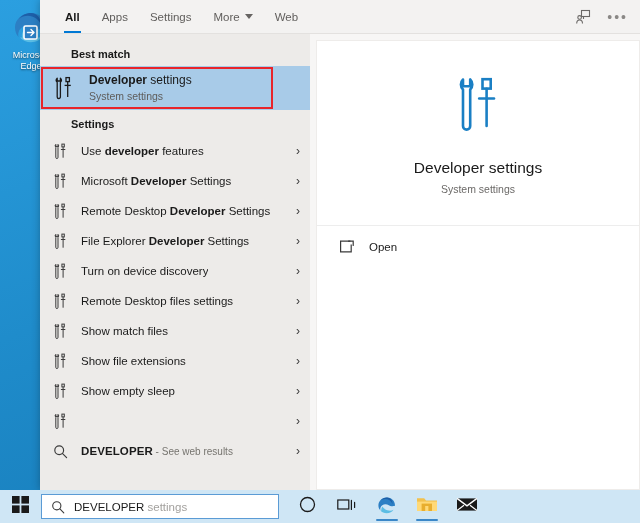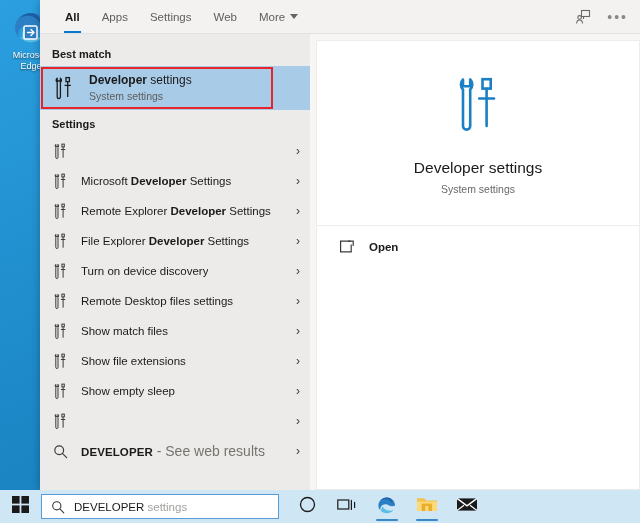--- a/index.html
+++ b/index.html
@@ -72,20 +72,21 @@
     flex: 1 1 auto; background: #f7f6f5; padding: 6px 0 0 6px;
   }
   #preview-card {
     width: 100%; height: 100%; background: #ffffff;
     border: 1px solid #eeecea;
   }
 
   .section-header {
     font-size: 11px; font-weight: bold; color: #1a1a1a;
     padding: 8px 0 6px 12px;
+    margin-left: 19px;
   }
 
   
   #best-match-row {
     height: 44px; background: #a8cbe8;
     display: flex; align-items: center; padding-left: 12px;
     position: relative; cursor: default;
   }
   #best-match-highlight {
     position: absolute; left: 1px; top: 1px; width: 232px; height: 42px;
@@ -109,36 +110,36 @@
     width: 17px; flex: 0 0 17px; margin-right: 12px;
     display: flex; align-items: center; justify-content: center;
   }
   .list-row .row-label {
     font-size: 11.5px; color: #1a1a1a; white-space: nowrap;
     overflow: hidden; text-overflow: ellipsis;
   }
   .list-row .row-label b { font-weight: bold; }
   .list-row .chevron { margin-left: auto; color: #3a3a3a; font-size: 12px; }
 
-  .web-row .row-label .dim { color: #76746f; font-size: 14px; }
+  .web-row .row-label .dim { color: #76746f; font-size: 10px; }
   .web-row .row-label .strong { font-weight: bold; letter-spacing: .1px; }
 
   
   #preview-hero {
     padding-top: 36px; text-align: center;
     border-bottom: 1px solid #ededed; padding-bottom: 30px;
   }
   #preview-hero .hero-icon { display: block; margin: 0 auto 22px auto; }
   #preview-title { font-size: 15.5px; color: #1a1a1a; }
   #preview-sub { font-size: 10.5px; color: #6b6967; margin-top: 6px; }
   #open-row {
     display: flex; align-items: center; padding: 14px 0 0 22px; cursor: default;
   }
   #open-row .open-icon { width: 18px; margin-right: 12px; display: flex; align-items: center; }
-  #open-row .open-label { font-size: 11.5px; color: #1a1a1a; font-weight: bold; }
+  #open-row .open-label { font-size: 11.5px; color: #1a1a1a; }
 
   
   #taskbar {
     position: absolute; left: 0; bottom: 0; width: 640px; height: 33px;
     background: #cfe6f5; display: flex; align-items: center;
   }
   #start-button {
     width: 40px; height: 33px; display: flex; align-items: center;
     justify-content: center; cursor: default;
   }
@@ -184,25 +185,25 @@
     <div class="tab active">
       <span>All</span>
     </div>
     <div class="tab">
       <span>Apps</span>
     </div>
     <div class="tab">
       <span>Settings</span>
     </div>
     <div class="tab">
-      <span>Web</span>
-    </div>
-    <div class="tab">
       <span>More</span>
       <span class="caret"></span>
+    </div>
+    <div class="tab">
+      <span>Web</span>
     </div>
 
     <div id="tabbar-right">
       <span class="icon-btn">
         <svg width="16" height="16" viewBox="0 0 16 16">
           <rect x="6.5" y="1.5" width="8" height="6" fill="none" stroke="#6b6967" stroke-width="1.1"></rect>
           <path d="M8.5 7.5 L8.5 10" stroke="#6b6967" stroke-width="1.1"></path>
           <circle cx="4.6" cy="8.4" r="1.8" fill="none" stroke="#6b6967" stroke-width="1.1"></circle>
           <path d="M1.7 14.6c0-2.1 1.3-3.6 2.9-3.6s2.9 1.5 2.9 3.6" fill="none" stroke="#6b6967" stroke-width="1.1"></path>
         </svg>
@@ -238,20 +239,21 @@
       <div id="settings-list">
           <div class="list-row">
             <span class="row-icon">
               <svg width="15" height="17" viewBox="0 0 15 17">
                 <path d="M2.8 1.4a2.1 2.1 0 0 0 0 2.9v10.1a1.1 1.1 0 0 0 2.2 0V4.3a2.1 2.1 0 0 0 0-2.9v2h-2.2z" fill="none" stroke="#3a3a3a" stroke-width="1" stroke-linejoin="round"></path>
                 <rect x="8.9" y="1.1" width="2.4" height="2.8" fill="none" stroke="#3a3a3a" stroke-width="1"></rect>
                 <path d="M10.1 3.9v10.8" stroke="#3a3a3a" stroke-width="1"></path>
                 <path d="M7.9 6.5h4.4" stroke="#3a3a3a" stroke-width="1"></path>
               </svg>
             </span>
+            <span class="row-label"><span>Use </span><b>developer</b><span> features</span></span>
             <span class="chevron">›</span>
           </div>
           <div class="list-row">
             <span class="row-icon">
               <svg width="15" height="17" viewBox="0 0 15 17">
                 <path d="M2.8 1.4a2.1 2.1 0 0 0 0 2.9v10.1a1.1 1.1 0 0 0 2.2 0V4.3a2.1 2.1 0 0 0 0-2.9v2h-2.2z" fill="none" stroke="#3a3a3a" stroke-width="1" stroke-linejoin="round"></path>
                 <rect x="8.9" y="1.1" width="2.4" height="2.8" fill="none" stroke="#3a3a3a" stroke-width="1"></rect>
                 <path d="M10.1 3.9v10.8" stroke="#3a3a3a" stroke-width="1"></path>
                 <path d="M7.9 6.5h4.4" stroke="#3a3a3a" stroke-width="1"></path>
               </svg>
@@ -261,21 +263,21 @@
           </div>
           <div class="list-row">
             <span class="row-icon">
               <svg width="15" height="17" viewBox="0 0 15 17">
                 <path d="M2.8 1.4a2.1 2.1 0 0 0 0 2.9v10.1a1.1 1.1 0 0 0 2.2 0V4.3a2.1 2.1 0 0 0 0-2.9v2h-2.2z" fill="none" stroke="#3a3a3a" stroke-width="1" stroke-linejoin="round"></path>
                 <rect x="8.9" y="1.1" width="2.4" height="2.8" fill="none" stroke="#3a3a3a" stroke-width="1"></rect>
                 <path d="M10.1 3.9v10.8" stroke="#3a3a3a" stroke-width="1"></path>
                 <path d="M7.9 6.5h4.4" stroke="#3a3a3a" stroke-width="1"></path>
               </svg>
             </span>
-            <span class="row-label"><span>Remote Explorer </span><b>Developer</b><span> Settings</span></span>
+            <span class="row-label"><span>Remote Desktop </span><b>Developer</b><span> Settings</span></span>
             <span class="chevron">›</span>
           </div>
           <div class="list-row">
             <span class="row-icon">
               <svg width="15" height="17" viewBox="0 0 15 17">
                 <path d="M2.8 1.4a2.1 2.1 0 0 0 0 2.9v10.1a1.1 1.1 0 0 0 2.2 0V4.3a2.1 2.1 0 0 0 0-2.9v2h-2.2z" fill="none" stroke="#3a3a3a" stroke-width="1" stroke-linejoin="round"></path>
                 <rect x="8.9" y="1.1" width="2.4" height="2.8" fill="none" stroke="#3a3a3a" stroke-width="1"></rect>
                 <path d="M10.1 3.9v10.8" stroke="#3a3a3a" stroke-width="1"></path>
                 <path d="M7.9 6.5h4.4" stroke="#3a3a3a" stroke-width="1"></path>
               </svg>

